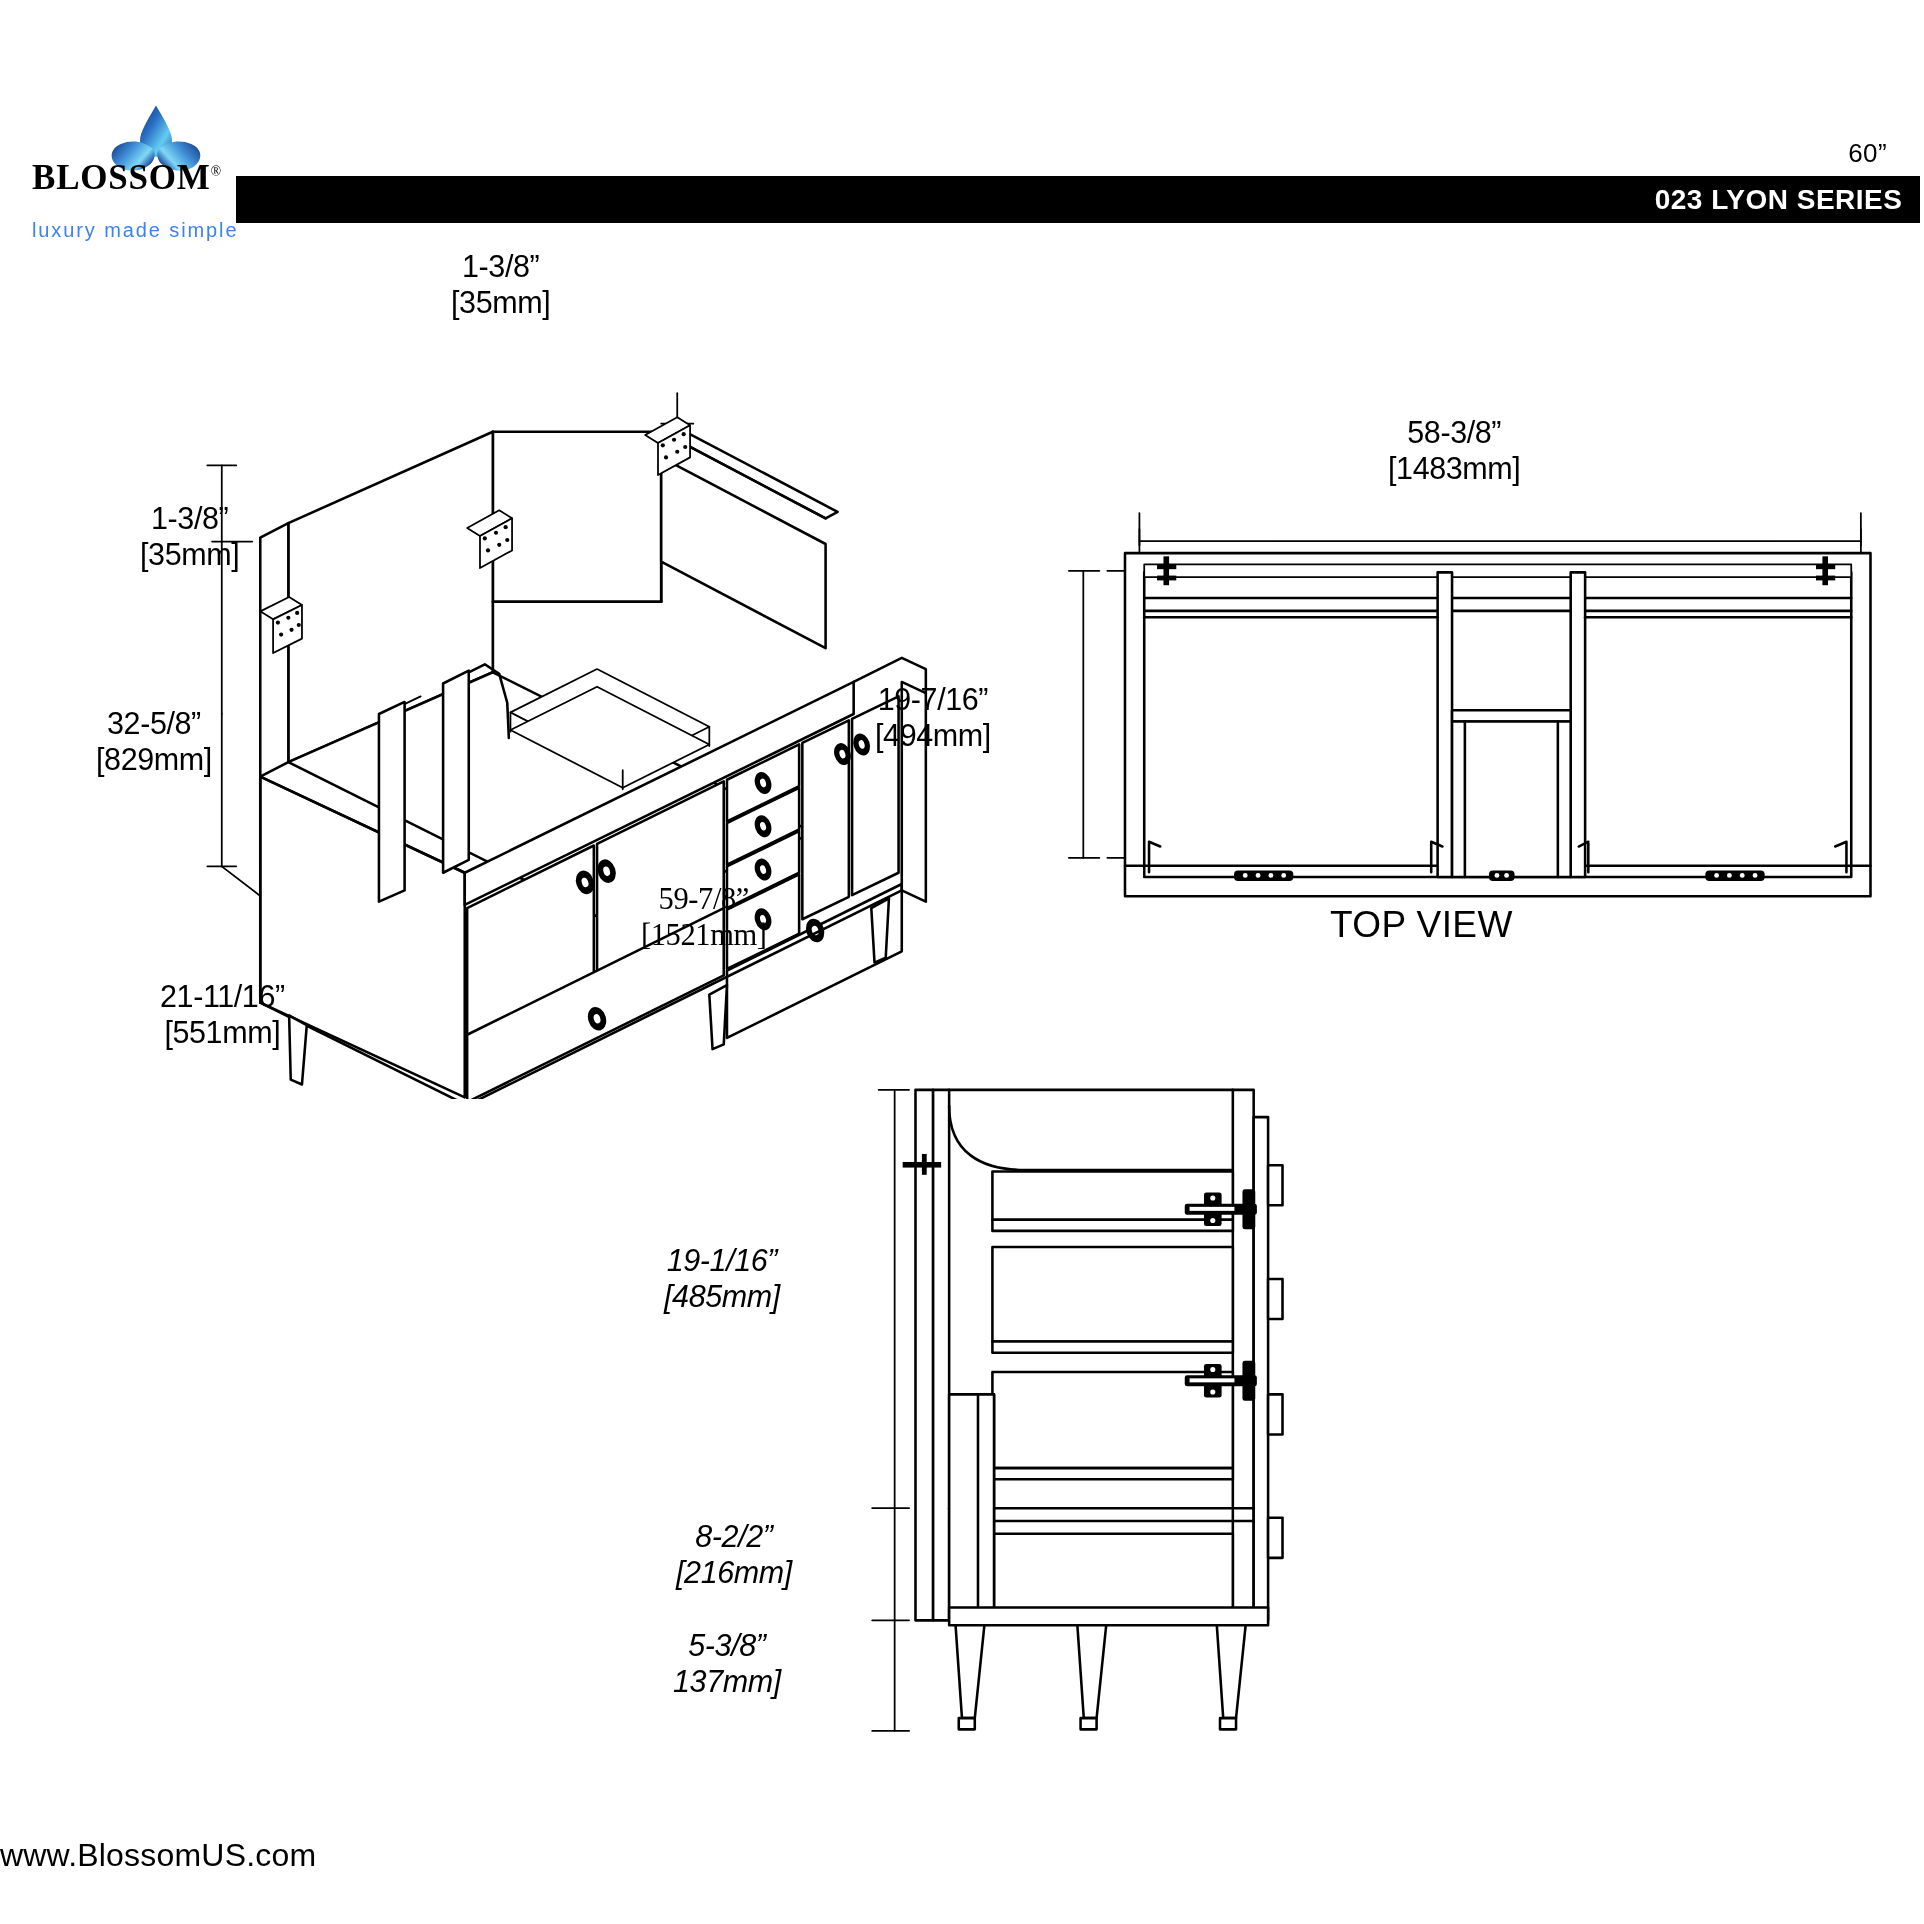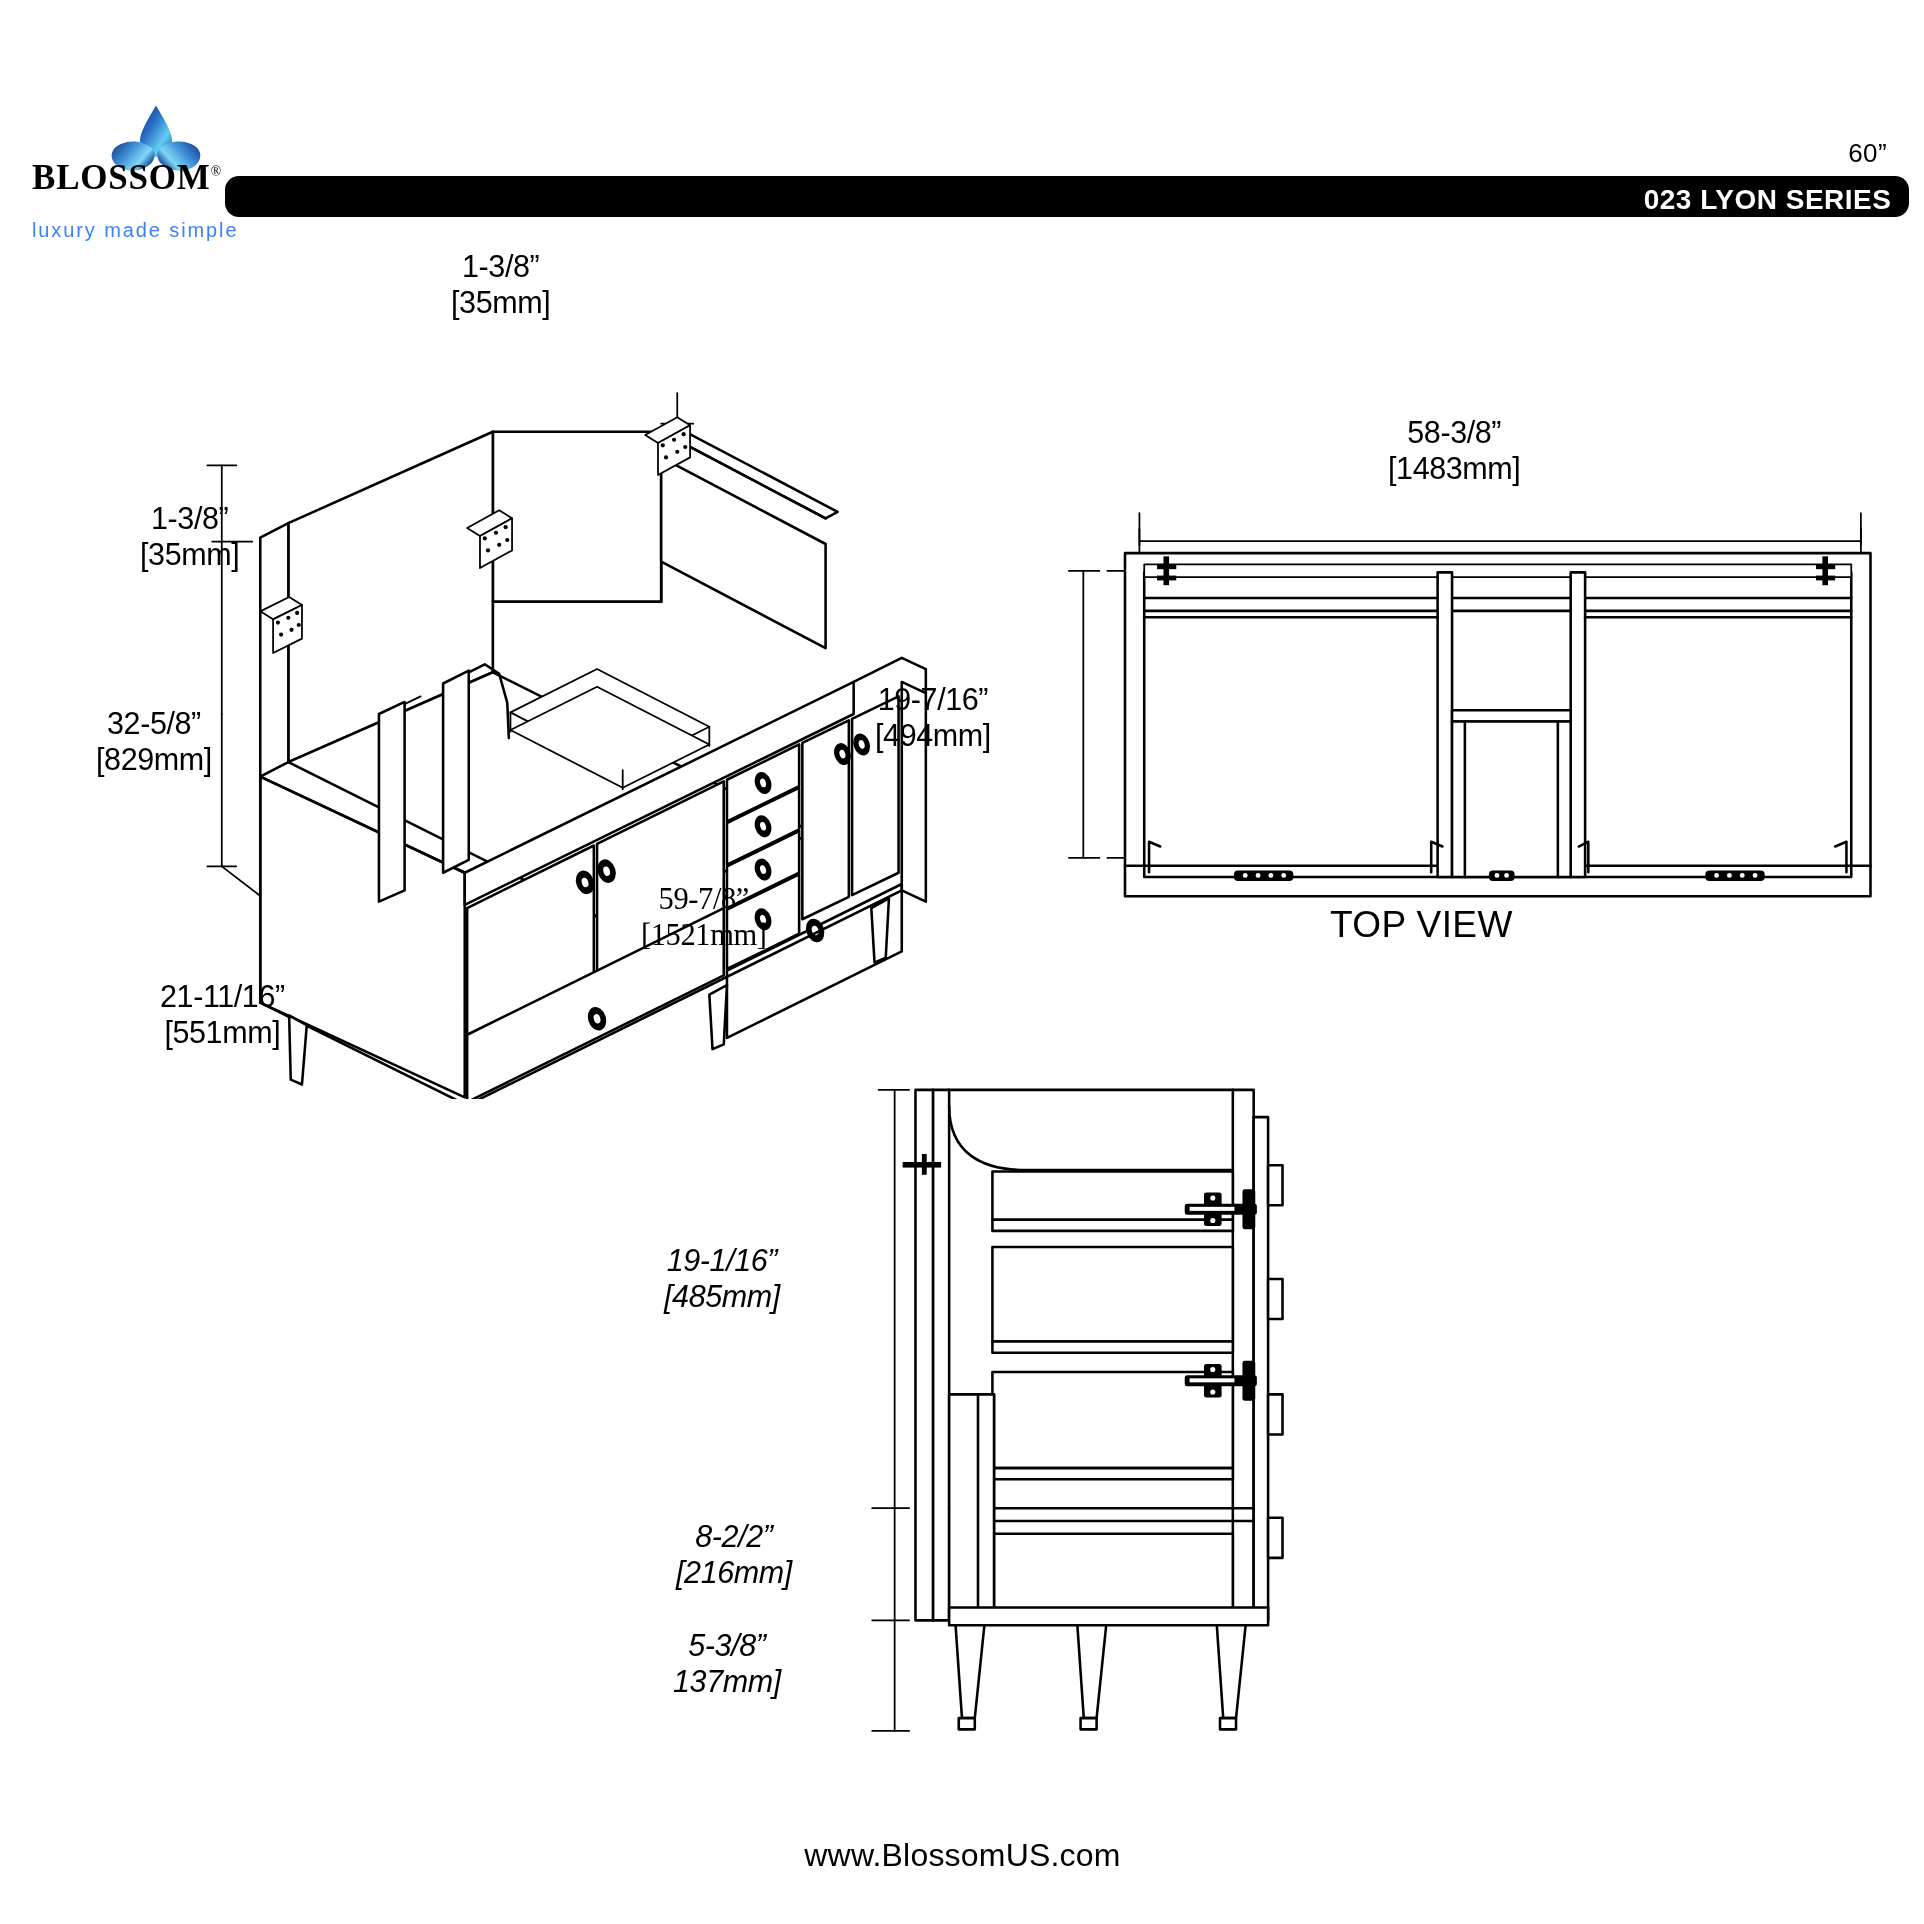--- a/index.html
+++ b/index.html
@@ -23,44 +23,43 @@
   #logo-tagline{
     position:absolute;left:0px;top:115px;width:201px;text-align:right;
     font-family:"Liberation Sans", sans-serif;font-size:20px;
     letter-spacing:1.9px;color:#3b82f6;white-space:nowrap;
   }
   #header-size{
     position:absolute;right:38px;top:138px;
     font-size:26px;font-weight:500;letter-spacing:0.4px;
   }
   #header-bar{
-    position:absolute;left:225px;top:176px;width:1684px;height:41px;
+    position:absolute;left:236px;top:176px;width:1684px;height:47px;
     background:#000;
-    border-radius:14px;
   }
   #header-series{
     position:absolute;right:17.6px;top:0;height:47px;line-height:47px;
     color:#fff;font-size:28px;font-weight:bold;letter-spacing:0.5px;
   }
 
   
   .dim{
     position:absolute;font-size:30.5px;line-height:1.18;
     font-weight:500;white-space:nowrap;text-align:center;
     letter-spacing:-0.4px;
   }
   .dim span{display:block;}
   .view-title{
     position:absolute;font-size:37px;font-weight:500;letter-spacing:0.4px;
     white-space:nowrap;
   }
 
   
   #footer{
-    position:absolute;left:0;top:1837px;width:1925px;text-align:center;
+    position:absolute;left:0;top:1837px;width:1925px;
     font-size:32px;letter-spacing:0.2px;
   }
 
   svg{display:block;}
   .ln{fill:none;stroke:#000;stroke-width:3.2;stroke-linecap:round;stroke-linejoin:round;}
   .ln-t{fill:none;stroke:#000;stroke-width:2.2;stroke-linecap:round;stroke-linejoin:round;}
   .fillw{fill:#fff;stroke:#000;stroke-width:3.2;stroke-linejoin:round;}
   .fillw-t{fill:#fff;stroke:#000;stroke-width:2.2;stroke-linejoin:round;}
   .blk{fill:#000;stroke:none;}
 </style>

